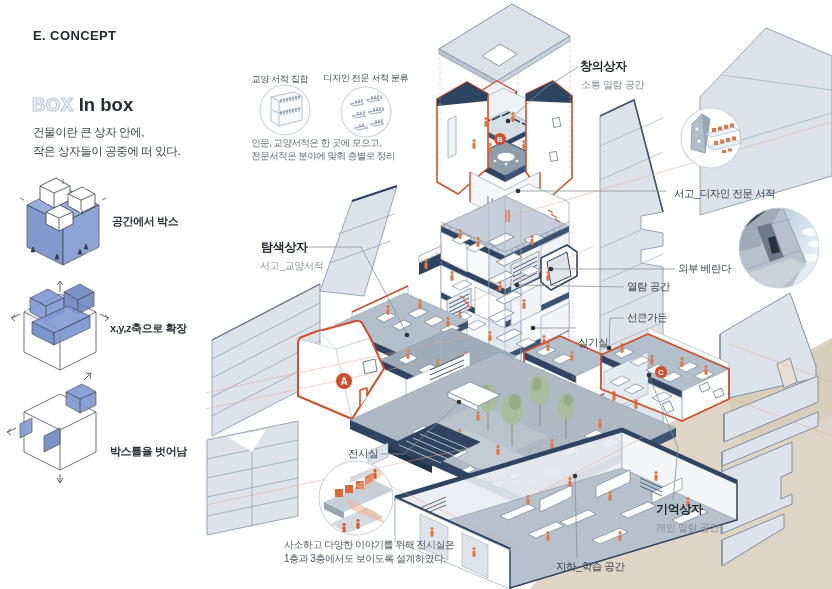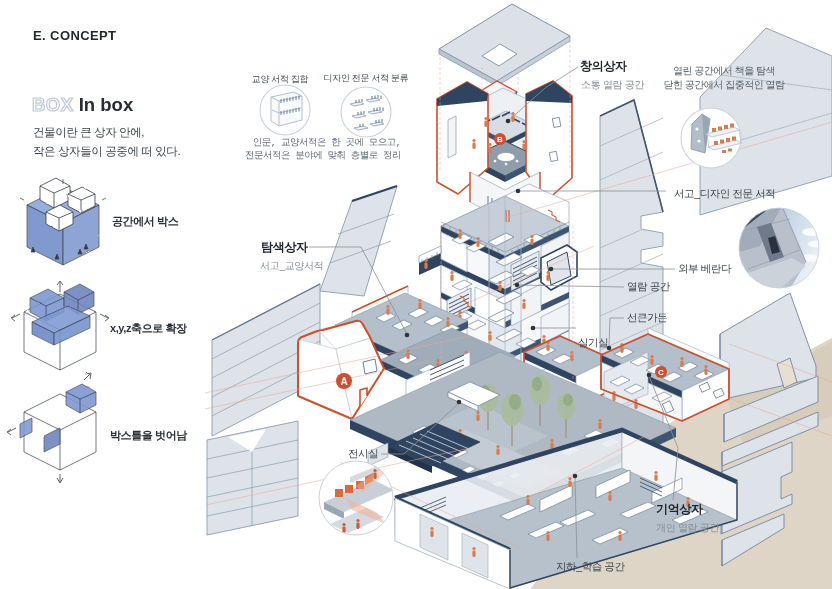--- a/index.html
+++ b/index.html
@@ -8,25 +8,25 @@
   .stage{position:absolute;inset:0;width:832px;height:511px;}
   svg.scene{position:absolute;left:0;top:0;}
   .lbl{position:absolute;white-space:nowrap;}
   .section-title{left:33px;top:28px;font-size:13px;font-weight:700;letter-spacing:.4px;color:#23272d;}
   .box-title{left:32px;top:94px;font-size:18.5px;font-weight:700;color:#272c34;}
   .box-title .outline{color:#fdfefe;-webkit-text-stroke:1.2px #bcc9d6;letter-spacing:.5px;}
   .concept-desc{left:33px;top:123px;font-size:11.5px;line-height:19px;color:#3d434b;letter-spacing:-0.4px;}
   .sk-label{font-size:11px;font-weight:600;color:#2c3138;letter-spacing:-0.4px;}
   .sk1{left:112px;top:214px;}
   .sk2{left:110px;top:321px;}
-  .sk3{left:110px;top:428px;}
+  .sk3{left:110px;top:444px;}
   .icon-label{font-size:9px;color:#424a53;transform:translateX(-50%);letter-spacing:-0.3px;}
   .il1{left:280px;top:73px;}
   .il2{left:366px;top:72px;}
-  .top-caption{font-size:9.5px;line-height:12.5px;color:#626c77;text-align:right;transform:translateX(-50%);letter-spacing:-0.5px;font-family:Liberation Mono, monospace;}
+  .top-caption{font-size:9.5px;line-height:12.5px;color:#626c77;text-align:left;transform:translateX(-50%);letter-spacing:-0.5px;}
   .tc{left:323px;top:137px;}
   .ann-title{font-size:12px;font-weight:700;color:#1f242b;letter-spacing:-0.3px;}
   .ann-sub{font-size:10px;color:#868d95;letter-spacing:-0.3px;}
   .ann{font-size:10.5px;color:#3c434c;letter-spacing:-0.4px;}
   .note{font-size:10px;line-height:14px;color:#525c66;letter-spacing:-0.5px;}
   .t-changui{left:580px;top:58px;}
   .s-changui{left:581px;top:78px;}
   .n-open{left:724px;top:64px;text-align:center;transform:translateX(-50%);}
   .a-seogo-design{left:674px;top:187px;}
   .a-veranda{left:678px;top:262px;}
@@ -685,34 +685,34 @@
 
   <div class="lbl icon-label il1">교양 서적 집합</div>
   <div class="lbl icon-label il2">디자인 전문 서적 분류</div>
   <div class="lbl top-caption tc">
     <div>인문, 교양서적은 한 곳에 모으고,</div>
     <div>전문서적은 분야에 맞춰 층별로 정리</div>
   </div>
 
   <div class="lbl ann-title t-changui">창의상자</div>
   <div class="lbl ann-sub s-changui">소통 열람 공간</div>
-  <div class="lbl note n-open">
-    <div>열린 공간에서 책을 탐색</div>
-    <div>닫힌 공간에서 집중적인 열람</div>
-  </div>
   <div class="lbl ann a-seogo-design">서고_디자인 전문 서적</div>
   <div class="lbl ann a-veranda">외부 베란다</div>
   <div class="lbl ann a-yeollam">열람 공간</div>
   <div class="lbl ann a-seonkeun">선큰가든</div>
   <div class="lbl ann a-silgisil">실기실</div>
 
   <div class="lbl ann-title t-tamsaek">탐색상자</div>
   <div class="lbl ann-sub s-tamsaek">서고_교양서적</div>
 
   <div class="lbl ann a-jeonsisil">전시실</div>
+  <div class="lbl note n-exhibit">
+    <div>사소하고 다양한 이야기를 위해 전시실은</div>
+    <div>1층과 3층에서도 보이도록 설계하였다.</div>
+  </div>
 
   <div class="lbl ann-title t-gieok">기억상자</div>
   <div class="lbl ann-sub s-gieok">개인 열람 공간</div>
   <div class="lbl ann a-jiha">지하_학습 공간</div>
 
   <div class="badge badge-a">A</div>
   <div class="badge badge-b">B</div>
   <div class="badge badge-c">C</div>
 </div>
 

